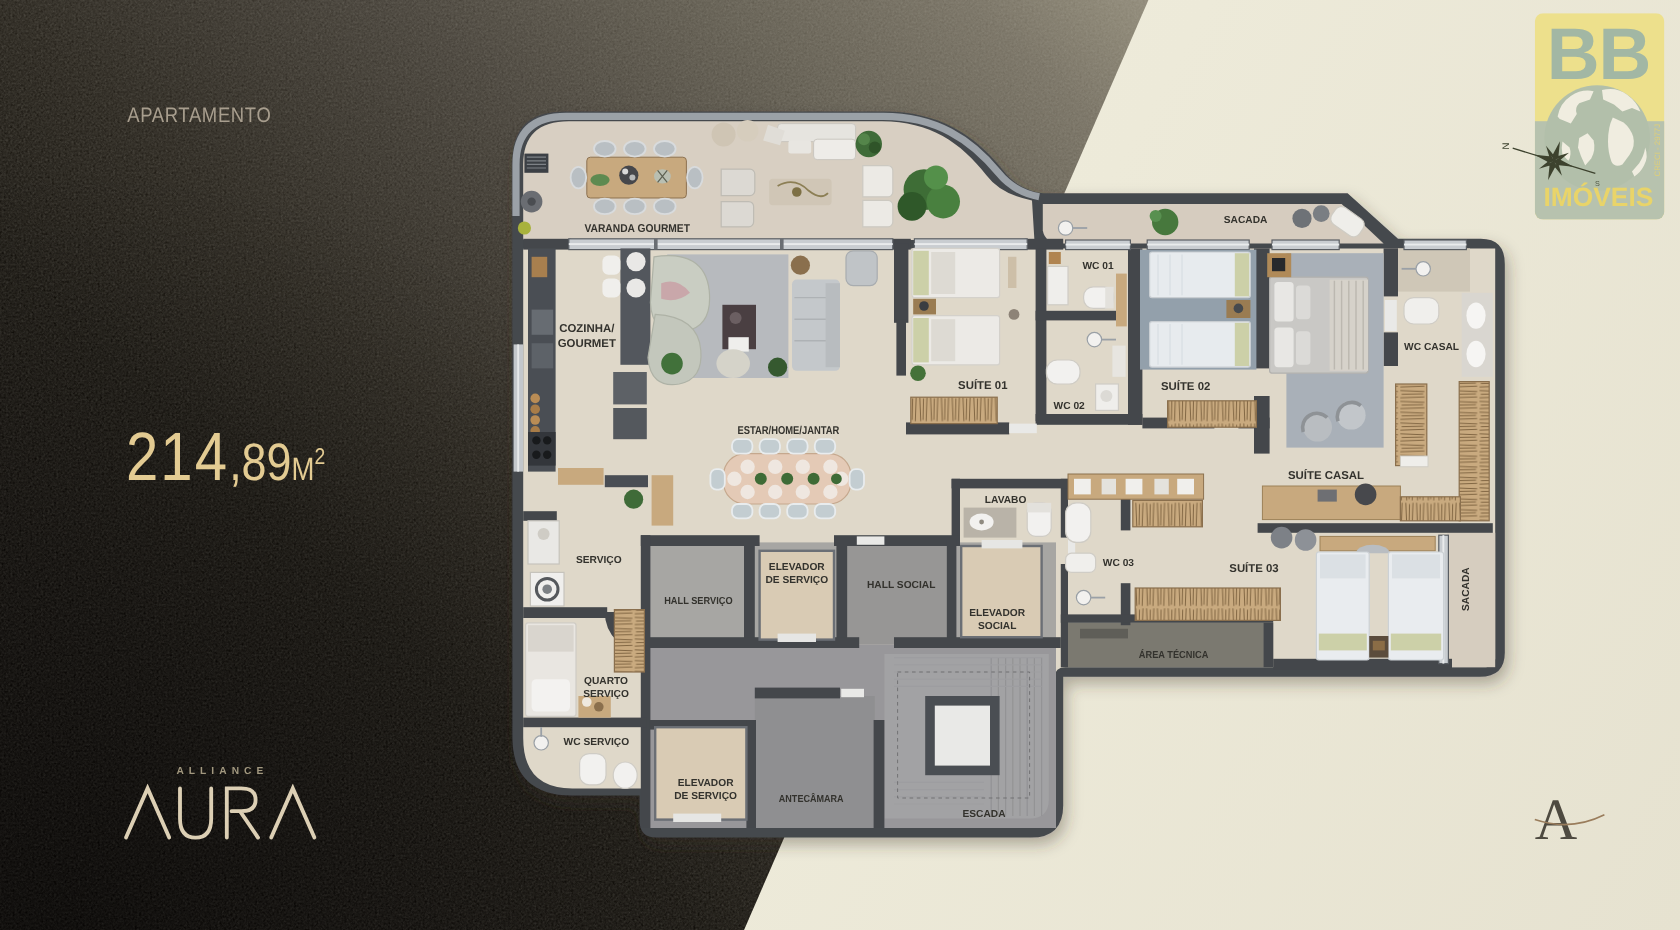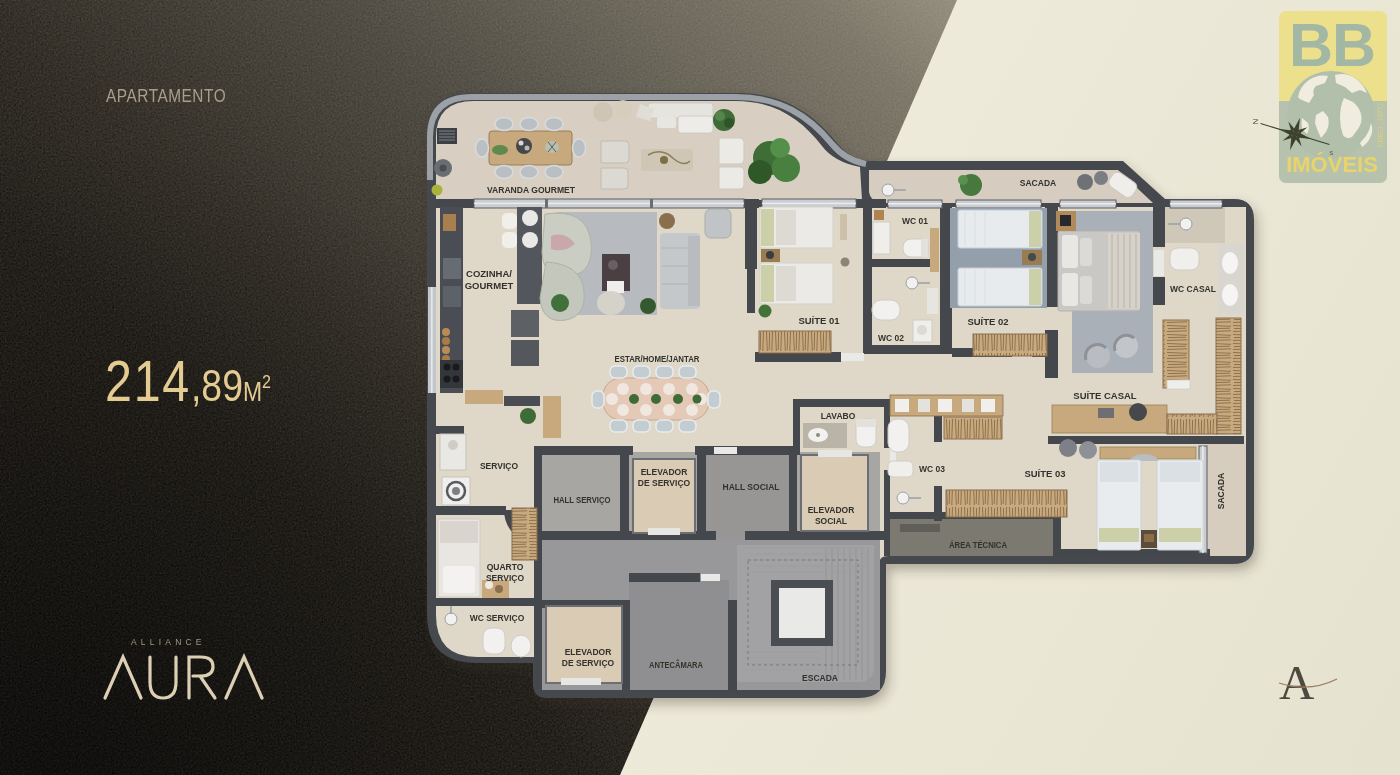--- a/index.html
+++ b/index.html
@@ -714,21 +714,21 @@
   <text x="676" y="668" font-size="8.5" textLength="54" lengthAdjust="spacingAndGlyphs">ANTECÂMARA</text>
   <text x="820" y="681" font-size="8.5">ESCADA</text>
   <text x="978" y="548" font-size="8.5" textLength="58" lengthAdjust="spacingAndGlyphs">ÁREA TÉCNICA</text>
 </g>
 </svg>
 
 <div style="position:absolute;left:106px;top:86px;color:#a89e8e;font-size:17.5px;letter-spacing:0.6px;transform:scaleX(0.88);transform-origin:0 0;">APARTAMENTO</div>
 
 <div style="position:absolute;left:105px;top:348px;color:#e3cb92;white-space:nowrap;transform:scaleX(0.85);transform-origin:0 0;"><span style="font-size:57px;letter-spacing:2px;">214</span><span style="font-size:44px;">,89</span><span style="font-size:27px;">M</span><span style="font-size:19px;vertical-align:13px;">2</span></div>
 
-<div style="position:absolute;left:131px;top:637px;color:#a2987f;font-size:8.5px;letter-spacing:4.2px;">ALLIANCE</div>
+<div style="position:absolute;left:147px;top:637px;color:#a2987f;font-size:8.5px;letter-spacing:4.2px;font-weight:bold;">ALLIANCE</div>
 <svg width="170" height="50" viewBox="0 0 170 50" style="position:absolute;left:102px;top:653px">
   <g stroke="#dccfb4" stroke-width="3.2" fill="none" stroke-linecap="round">
     <path d="M3 45 L21 4 L39 45"></path>
     <path d="M48 4 V29 Q48 45 61 45 Q74 45 74 29 V4"></path>
     <path d="M87 45 V4 H99 Q111 4 111 13.5 Q111 23 99 23 H91 M98 23 L113 45"></path>
     <path d="M124 45 L142 4 L160 45"></path>
   </g>
 </svg>
 
 <svg width="170" height="220" viewBox="0 0 170 220" style="position:absolute;left:1240px;top:0px">

